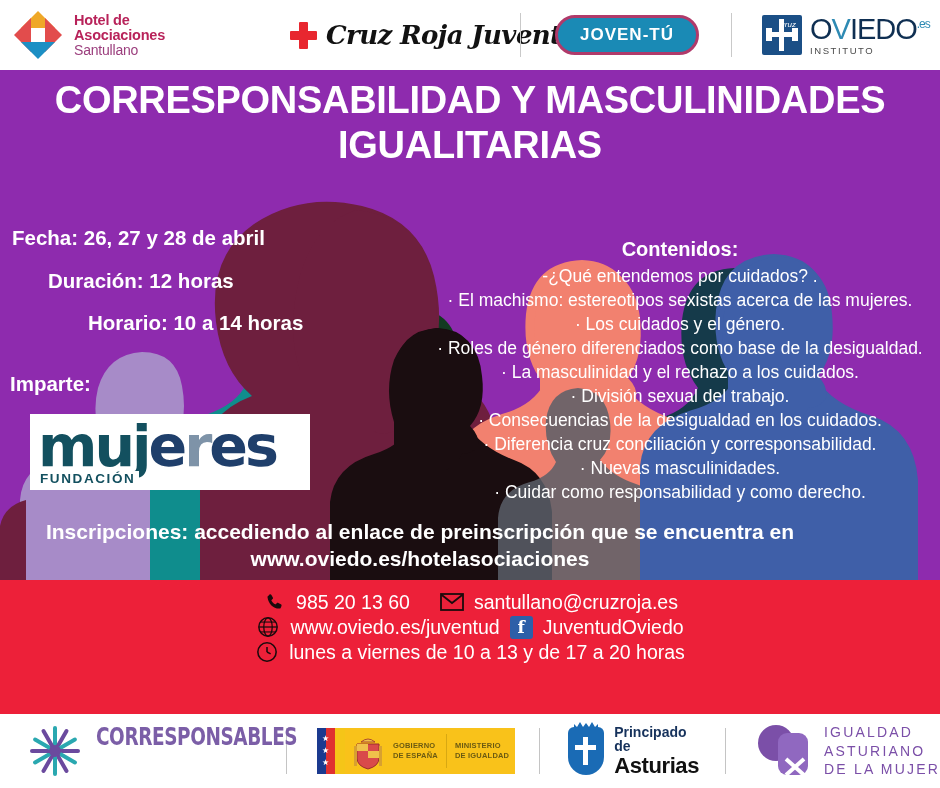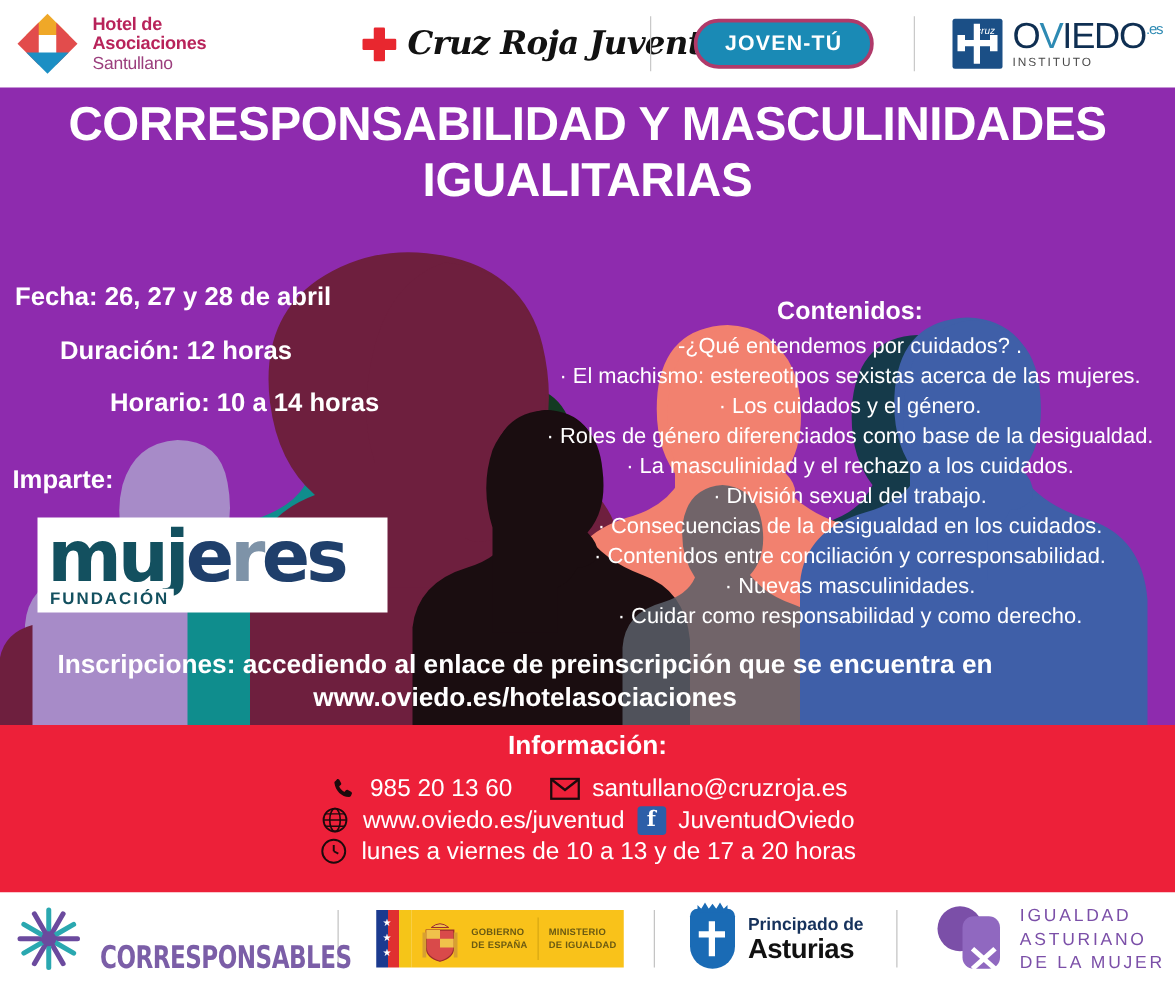--- a/index.html
+++ b/index.html
@@ -132,21 +132,21 @@
       align-items:center;justify-content:center;color:#ffffff;font-weight:bold;font-size:17px;
       font-family:"DejaVu Serif", serif;line-height:1;}
 
   
   .footer{
     position:absolute;left:0;top:714px;width:940px;height:74px;background:#ffffff;
     display:flex;align-items:center;z-index:8;
   }
   .ft-sep{width:1px;height:46px;background:#c4c4c4;}
 
-  .corresp{display:flex;align-items:flex-end;gap:12px;padding-left:10px;width:260px;}
+  .corresp{display:flex;align-items:flex-start;gap:12px;padding-left:26px;width:260px;}
   .flake{position:relative;width:58px;height:58px;flex:none;}
   .flake i{position:absolute;left:27px;top:4px;width:4px;height:25px;border-radius:2px;transform-origin:50% 100%;}
   .flake .dot{position:absolute;left:23px;top:23px;width:12px;height:12px;border-radius:50%;background:#6b4a9e;}
   .corresp-word{font-size:25px;font-weight:bold;color:#7b5ea7;letter-spacing:-.5px;
                 font-family:"DejaVu Sans Condensed","Liberation Sans", sans-serif;
                 transform:scaleX(.82);transform-origin:left center;white-space:nowrap;}
 
   .gob{display:flex;align-items:center;margin-left:30px;}
   .gob-flag{width:28px;height:46px;background:linear-gradient(to right,#1b3a8f 0 33%,#e03030 33% 66%,#f5c518 66% 100%);
             position:relative;flex:none;}
@@ -299,33 +299,32 @@
   <div class="contenidos">
     <div class="cont-title">Contenidos:</div>
     <ul class="cont-list">
       <li>-¿Qué entendemos por cuidados? .</li>
       <li>· El machismo: estereotipos sexistas acerca de las mujeres.</li>
       <li>· Los cuidados y el género.</li>
       <li>· Roles de género diferenciados como base de la desigualdad.</li>
       <li>· La masculinidad y el rechazo a los cuidados.</li>
       <li>· División sexual del trabajo.</li>
       <li>· Consecuencias de la desigualdad en los cuidados.</li>
-      <li>· Contenidos entre conciliación y corresponsabilidad.</li>
+      <li>· Diferencia cruz conciliación y corresponsabilidad.</li>
       <li>· Nuevas masculinidades.</li>
       <li>· Cuidar como responsabilidad y como derecho.</li>
     </ul>
   </div>
 
   <div class="inscrip">
     <div>Inscripciones: accediendo al enlace de preinscripción que se encuentra en</div>
     <div>www.oviedo.es/hotelasociaciones</div>
   </div>
 
   <div class="red-band">
-    <div class="info-title">Información:</div>
     <div class="contact">
 
       <div class="c-row">
         <span class="ico">
           <svg viewBox="0 0 24 24" width="21" height="21">
               <path fill="#1b0a0c" d="M6.6 2.6c.7-.3 1.5 0 1.9.7l1.6 2.9c.35.65.2 1.45-.35 1.9l-1.1.9c-.2.17-.27.45-.16.69.9 1.9 2.5 3.5 4.4 4.4.24.11.52.04.69-.16l.9-1.1c.45-.55 1.25-.7 1.9-.35l2.9 1.6c.7.4 1 1.2.7 1.9l-.8 1.9c-.3.7-1 1.15-1.75 1.05C10.7 19 5 13.3 4.05 6.15 3.95 5.4 4.4 4.7 5.1 4.4z"></path>
             </svg>
         </span>
         <span>985 20 13 60</span>
         <span class="pad"></span>

